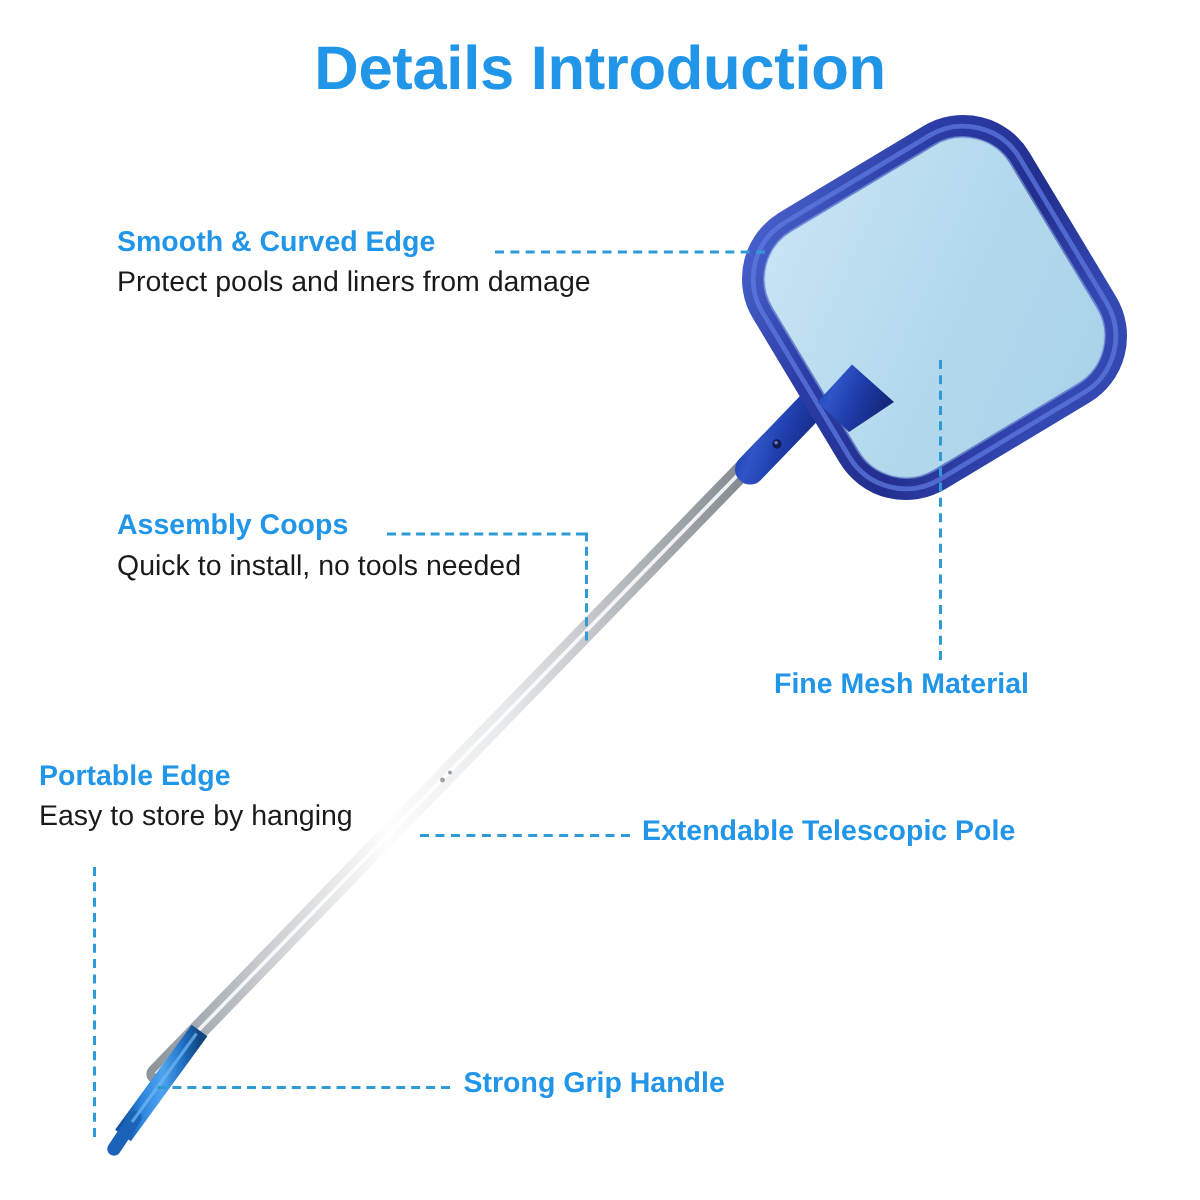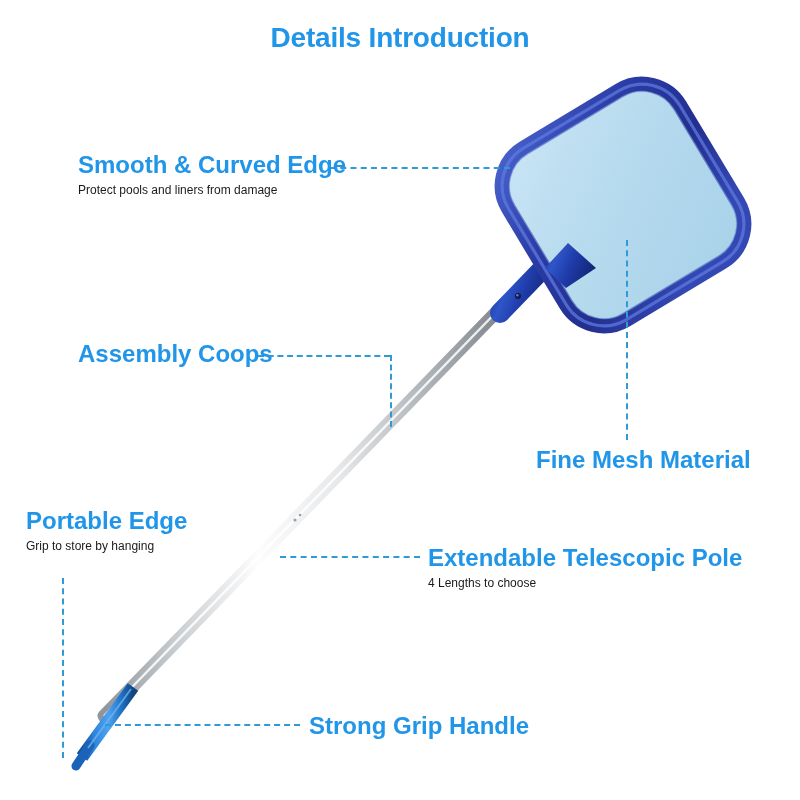--- a/index.html
+++ b/index.html
@@ -19,48 +19,48 @@
     overflow: hidden;
   }
 
   
   #page-title {
     position: absolute;
     left: 0;
     top: 22px;
     width: 800px;
     text-align: center;
-    font-size: 28px;
+    font-size: 41px;
     font-weight: bold;
     color: #2196E8;
     letter-spacing: -0.2px;
     white-space: nowrap;
   }
 
   
   .callout {
     position: absolute;
     white-space: nowrap;
   }
   .callout .c-title {
-    font-size: 24px;
+    font-size: 19px;
     font-weight: bold;
     color: #2196E8;
     line-height: 1.05;
     white-space: nowrap;
   }
   .callout .c-sub {
-    font-size: 12px;
+    font-size: 19px;
     font-weight: normal;
     color: #1a1a1a;
     line-height: 1.05;
     margin-top: 7px;
     white-space: nowrap;
   }
-  .callout.align-center { text-align: left; }
+  .callout.align-center { text-align: right; }
   .callout.align-left   { text-align: left; }
 
   
   .lead-h {
     position: absolute;
     height: 0;
     border-top: 2px dashed #2E9BD6;
   }
   .lead-v {
     position: absolute;
@@ -163,33 +163,33 @@
 
   <div class="lead-h" style="left:105px; top:724px; width:195px;"></div>
 
   <div class="callout align-left" style="left:78px; top:152px;">
     <div class="c-title">Smooth &amp; Curved Edge</div>
     <div class="c-sub">Protect pools and liners from damage</div>
   </div>
 
   <div class="callout align-left" style="left:78px; top:341px;">
     <div class="c-title">Assembly Coops</div>
+    <div class="c-sub">Quick to install, no tools needed</div>
   </div>
 
-  <div class="callout align-left" style="left:536px; top:447px;">
+  <div class="callout align-left" style="left:516px; top:447px;">
     <div class="c-title">Fine Mesh Material</div>
   </div>
 
   <div class="callout align-left" style="left:26px; top:508px;">
     <div class="c-title">Portable Edge</div>
-    <div class="c-sub">Grip to store by hanging</div>
+    <div class="c-sub">Easy to store by hanging</div>
   </div>
 
   <div class="callout align-center" style="left:428px; top:545px;">
     <div class="c-title">Extendable Telescopic Pole</div>
-    <div class="c-sub">4 Lengths to choose</div>
   </div>
 
   <div class="callout align-center" style="left:309px; top:713px;">
     <div class="c-title">Strong Grip Handle</div>
   </div>
 
 </div>
 
 </body></html>

